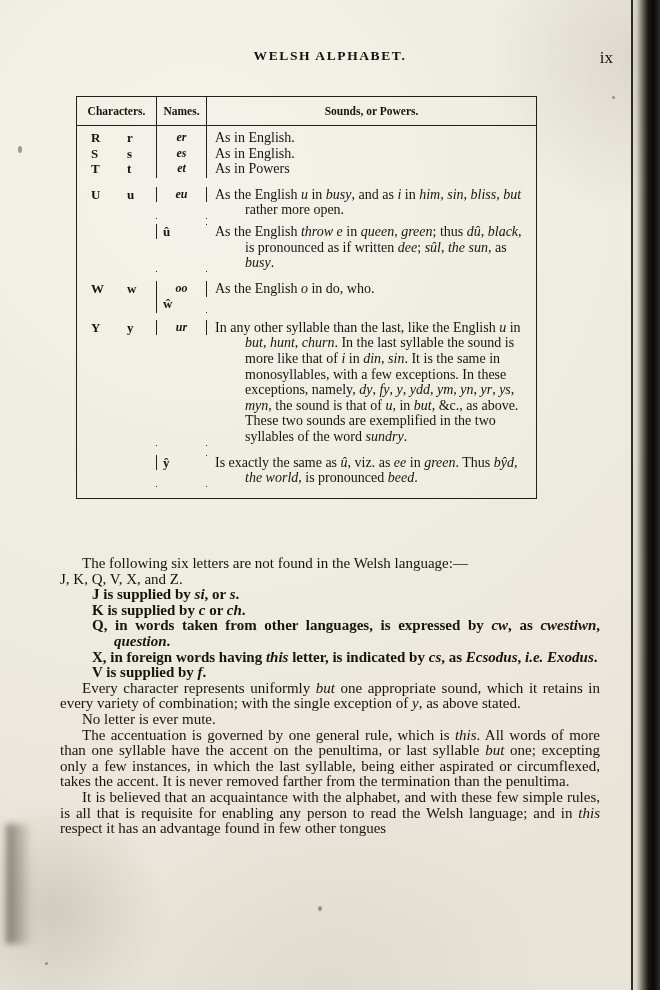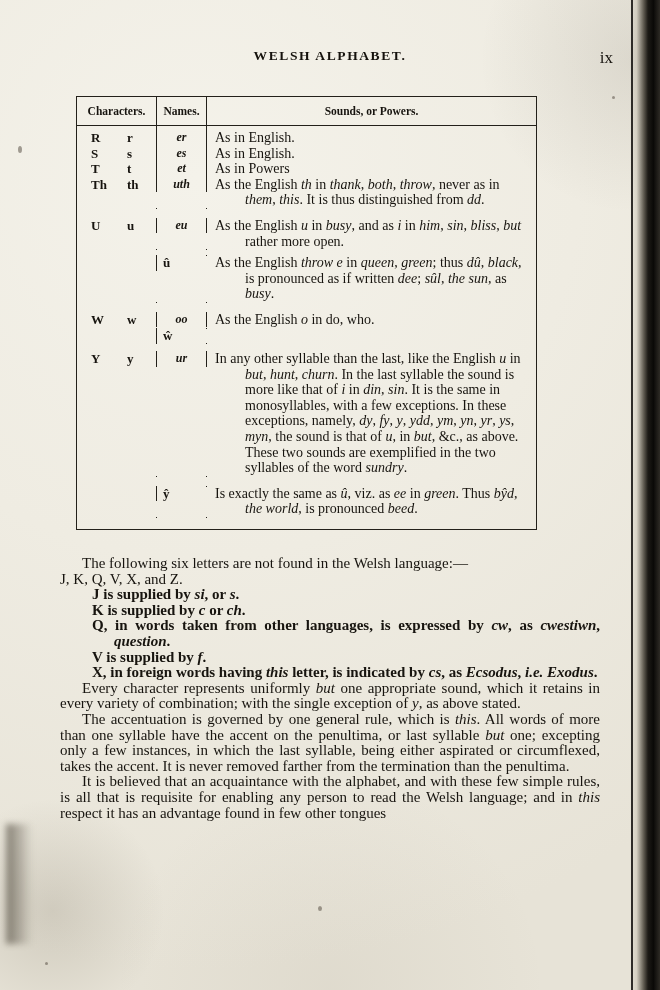--- a/index.html
+++ b/index.html
@@ -178,32 +178,20 @@
                 <div class="char-pair">
                   <span class="char-cap">T</span>
                   <span class="char-low">t</span>
                 </div>
               </div>
               <div class="c-name name-cell">et</div>
               <div class="c-sound sound-cell">
                 <p>As in Powers</p>
               </div>
             </div>
-            <div class="trow">
-              <div class="c-char">
-                <div class="char-pair">
-                  <span class="char-cap">Th</span>
-                  <span class="char-low">th</span>
-                </div>
-              </div>
-              <div class="c-name name-cell">uth</div>
-              <div class="c-sound sound-cell">
-                <p>As the English <i>th</i> in <i>thank</i>, <i>both</i>, <i>throw</i>, never as in <i>them</i>, <i>this</i>.  It is thus distinguished from <i>dd</i>.</p>
-              </div>
-            </div>
             <div class="trow" style="height: 10px;">
               <div class="c-char"></div>
               <div class="c-name"></div>
               <div class="c-sound"></div>
             </div>
             <div class="trow">
               <div class="c-char">
                 <div class="char-pair">
                   <span class="char-cap">U</span>
                   <span class="char-low">u</span>
@@ -301,25 +289,26 @@
 
     </div>
 
     <div class="prose">
       <p class="p-ind">The following six letters are not found in the Welsh language:—</p>
       <p>J, K, Q, V, X, and Z.</p>
       <div id="subs-host">
           <p class="p-hang">J is supplied by <i>si</i>, or <i>s</i>.</p>
           <p class="p-hang">K is supplied by <i>c</i> or <i>ch</i>.</p>
           <p class="p-hang">Q, in words taken from other languages, is expressed by <i>cw</i>, as <i>cwestiwn</i>, <i>question</i>.</p>
+          <p class="p-hang">X, in foreign words having <i>this</i> letter, is indicated by <i>cs</i>, as <i>Ecsodus</i>, <i>i.e.</i> <i>Exodus</i>.</p>
           <p class="p-hang">V is supplied by <i>f</i>.</p>
-          <p class="p-hang">X, in foreign words having <i>this</i> letter, is indicated by <i>cs</i>, as <i>Ecsodus</i>, <i>i.e.</i> <i>Exodus</i>.</p>
         </div>
       <div id="paras-host">
           <p class="p-ind">Every character represents uniformly <i>but</i> one appropriate sound, which it retains in every variety of combination; with the single exception of <i>y</i>, as above stated.</p>
+          <p class="p-ind">No letter is ever mute.</p>
           <p class="p-ind">The accentuation is governed by one general rule, which is <i>this</i>.  All words of more than one syllable have the accent on the penultima, or last syllable <i>but</i> one; excepting only a few instances, in which the last syllable, being either aspirated or circumflexed, takes the accent.  It is never removed farther from the termination than the penultima.</p>
           <p class="p-ind">It is believed that an acquaintance with the alphabet, and with these few simple rules, is all that is requisite for enabling any person to read the Welsh language; and in <i>this</i> respect it has an advantage found in few other tongues</p>
         </div>
     </div>
 
   </div>
 
   <div class="gutter"></div>
   <div class="gutter-line"></div>
   <div class="edge-smudge"></div>

